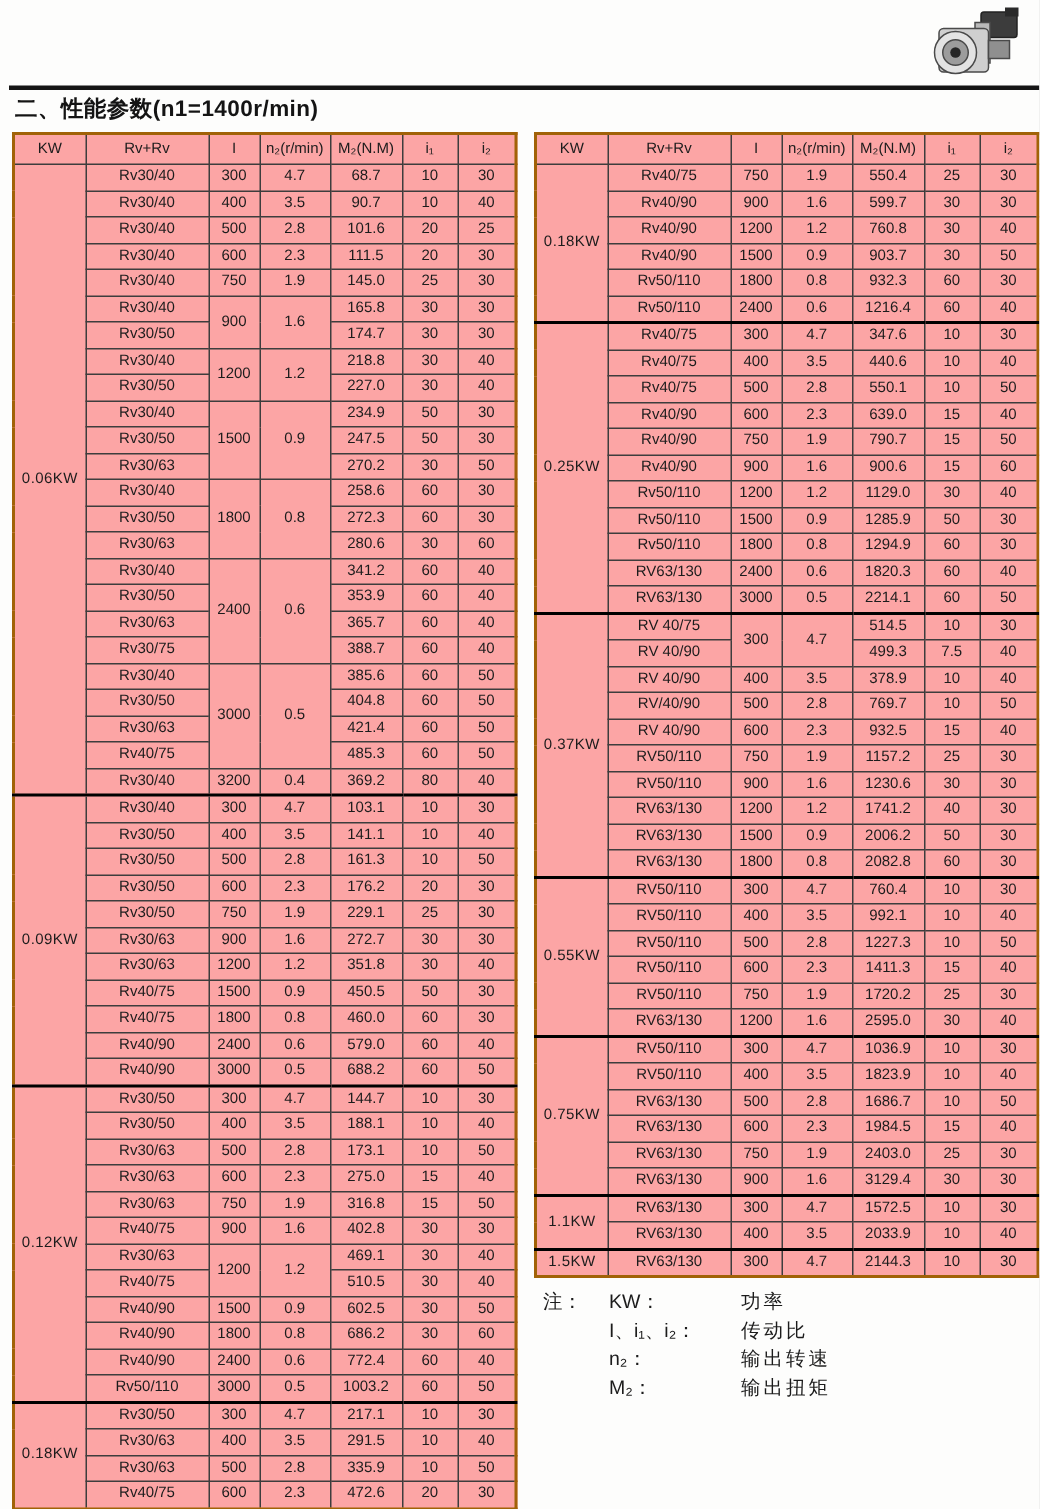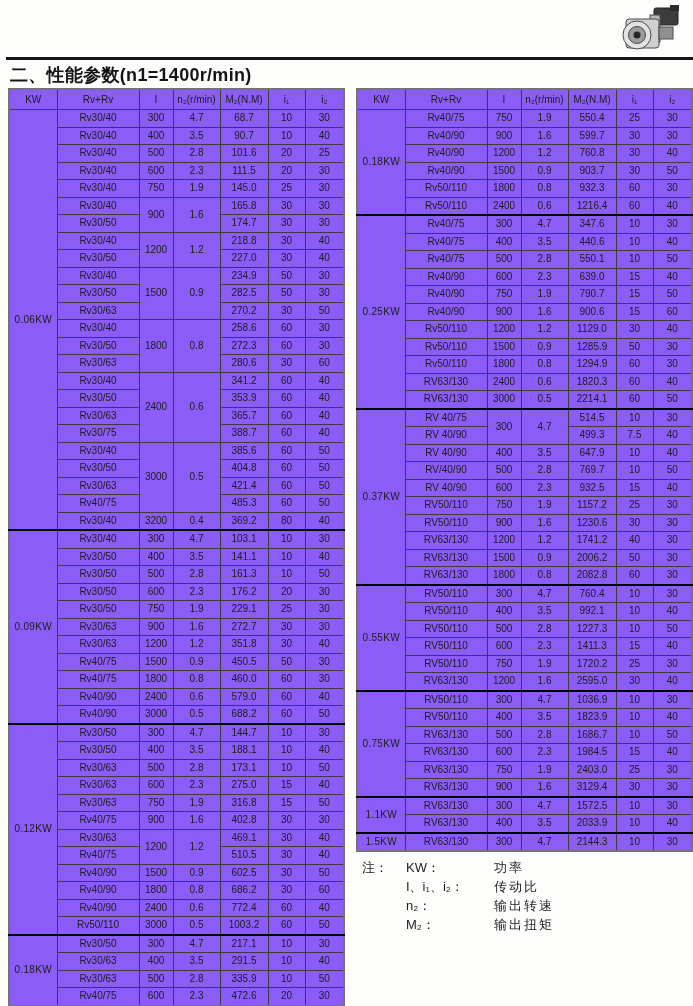--- a/index.html
+++ b/index.html
@@ -12,28 +12,28 @@
     overflow:hidden;
   }
   .top-rule{
     position:absolute;left:6px;right:0;top:57px;height:3px;background:#151515;
   }
   .logo{
     position:absolute;right:6px;top:3px;width:80px;height:54px;
   }
   .title{
     position:absolute;left:8px;top:61px;margin:2px;
-    font-size:18px;font-weight:bold;letter-spacing:.3px;
+    font-size:15px;font-weight:bold;letter-spacing:.3px;
   }
   table.perf{
     position:absolute;
     border-collapse:collapse;table-layout:fixed;
     font-size:10px;line-height:1;
-    border:2px solid #737373;
-    background:#8b5cf6;
+    border:2px solid #a16207;
+    background:#fca5a5;
   }
   table.perf.left{left:8px;top:88px;width:337px;}
   table.perf.right{left:356px;top:88px;width:335px;}
   .perf th,.perf td{
     border:1px solid #3d3d3d;
     text-align:center;vertical-align:middle;
     padding:0;height:16.5px;
     font-weight:normal;
     white-space:nowrap;overflow:hidden;
     color:#1c1c1c;
@@ -164,21 +164,21 @@
         <tr>
           <td>Rv30/40</td>
           <td rowspan="3">1500</td>
           <td rowspan="3">0.9</td>
           <td>234.9</td>
           <td>50</td>
           <td>30</td>
         </tr>
         <tr>
           <td>Rv30/50</td>
-          <td>282.5</td>
+          <td>247.5</td>
           <td>50</td>
           <td>30</td>
         </tr>
         <tr>
           <td>Rv30/63</td>
           <td>270.2</td>
           <td>30</td>
           <td>50</td>
         </tr>
         <tr>
@@ -652,21 +652,21 @@
         <tr>
           <td>RV 40/90</td>
           <td>499.3</td>
           <td>7.5</td>
           <td>40</td>
         </tr>
         <tr>
           <td>RV 40/90</td>
           <td>400</td>
           <td>3.5</td>
-          <td>647.9</td>
+          <td>378.9</td>
           <td>10</td>
           <td>40</td>
         </tr>
         <tr>
           <td>RV/40/90</td>
           <td>500</td>
           <td>2.8</td>
           <td>769.7</td>
           <td>10</td>
           <td>50</td>

